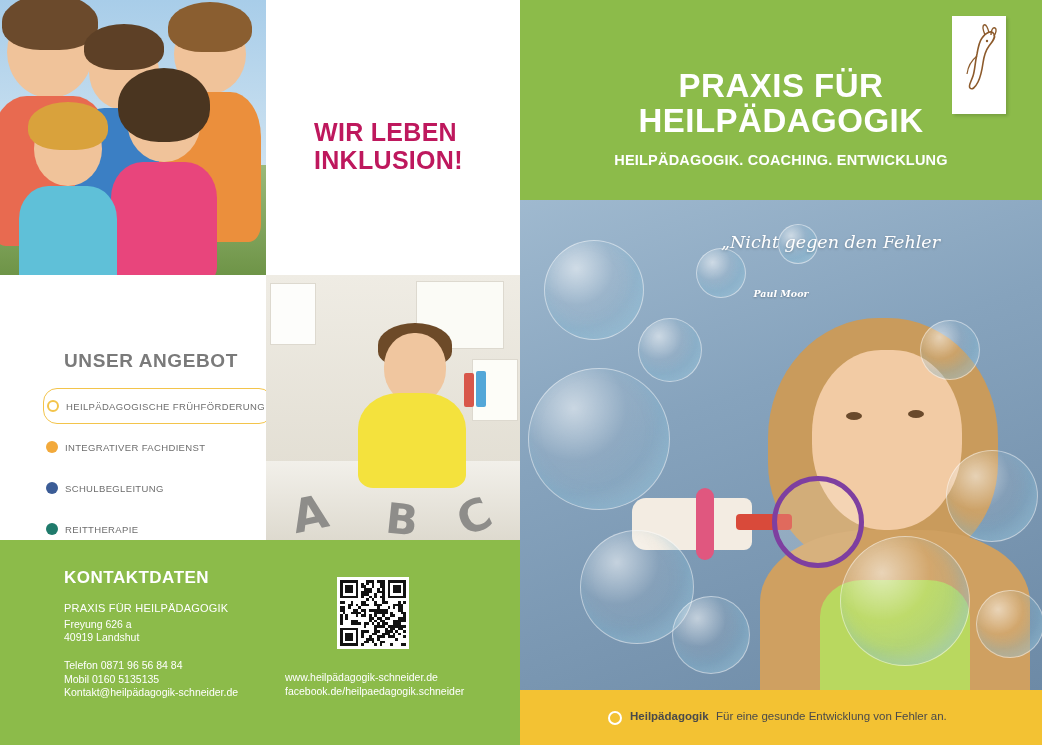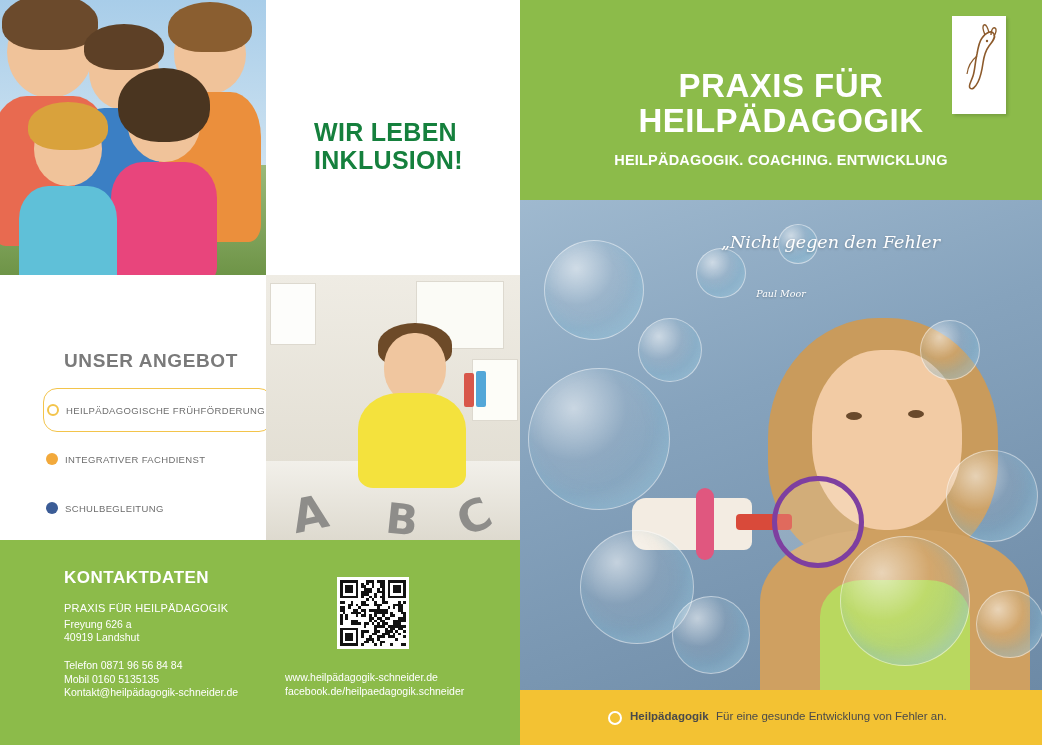--- a/index.html
+++ b/index.html
@@ -83,21 +83,21 @@
     height: 275px;
     background: #ffffff;
   }
   .inklusion-title {
     position: absolute;
     left: 48px;
     top: 118px;
     font-size: 25px;
     line-height: 28px;
     font-weight: bold;
-    color: #15803d;
+    color: #be185d;
     letter-spacing: 0.3px;
   }
 
   
   .angebot-block {
     position: absolute;
     left: 0; top: 275px;
     width: 266px;
     height: 265px;
     background: #ffffff;
@@ -112,21 +112,21 @@
     letter-spacing: 0.6px;
   }
   .angebot-list {
     position: absolute;
     left: 43px;
     top: 113px;
     width: 230px;
   }
   .angebot-item {
     position: relative;
-    height: 44px;
+    height: 36px;
     display: flex;
     align-items: center;
     padding-left: 22px;
     box-sizing: border-box;
   }
   .angebot-item.highlight {
     border: 1px solid #f3c44b;
     border-radius: 14px;
     background: #ffffff;
   }
@@ -359,20 +359,21 @@
     position: absolute;
     left: 0;
     top: 88px;
     width: 522px;
     text-align: center;
     color: #ffffff;
     font-family: "DejaVu Serif", serif;
     font-style: italic;
     font-size: 9.5px;
     text-shadow: 0 1px 2px rgba(0,0,0,0.25);
+    font-weight: bold;
   }
 
   .cover-footer {
     position: absolute;
     left: 0; top: 690px;
     width: 522px;
     height: 55px;
     background: #f3c233;
   }
   .footer-dot {

